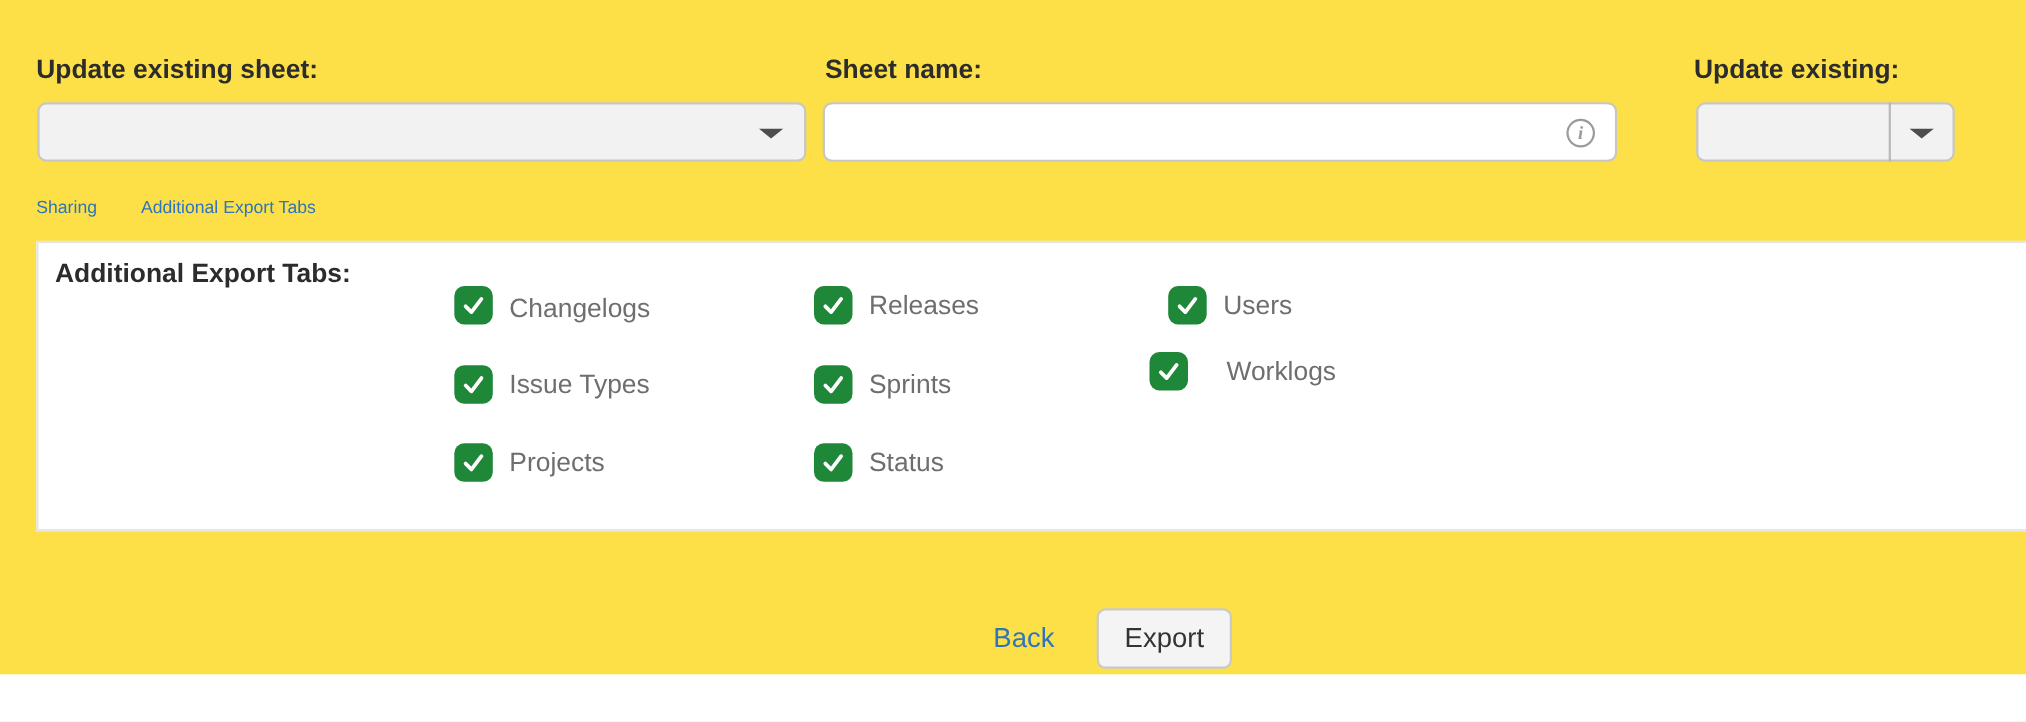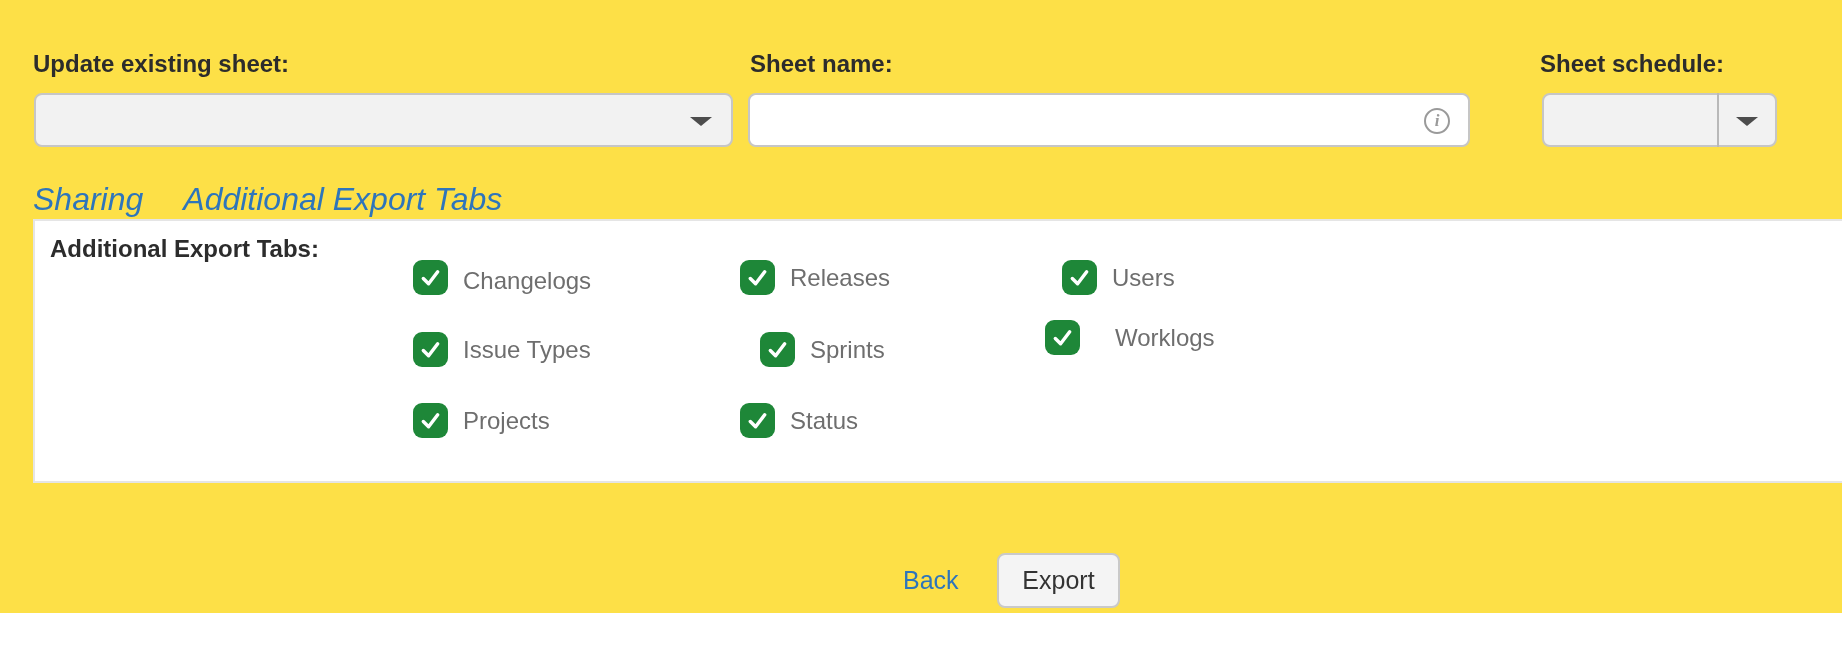--- a/index.html
+++ b/index.html
@@ -46,21 +46,21 @@
 
   .split-divider {
     position:absolute; right:56px; top:-2px; bottom:-2px;
     width:2px; background:#b9b9b9;
   }
 
   .tabs {
     position:absolute; left:33px; top:181px;
     display:flex; gap:40px;
   }
-  .tab-link { font-size:32px; color:#2e75bb; cursor:pointer; white-space:nowrap;font-style:italic; }
+  .tab-link { font-size:16px; color:#2e75bb; cursor:pointer; white-space:nowrap; }
 
   .panel {
     position:absolute; left:33px; top:219px;
     width:1815px; height:264px;
     border:2px solid #e5e5e5; background:#fff;
   }
   .panel-label {
     position:absolute; left:50px; top:235px;
     font-size:24px; font-weight:bold; color:#2c2c2c;
   }
@@ -97,21 +97,21 @@
     <span class="select-value"></span>
     <span class="caret" style="right:19px; top:22px;"></span>
   </div>
 
   <div class="field-label" style="left:750px;">Sheet name:</div>
   <div class="control input-wrap" style="left:748px; width:722px;">
     <input class="text-input" type="text" placeholder="" style="">
     <span class="info-icon">i</span>
   </div>
 
-  <div class="field-label" style="left:1540px;">Sheet schedule:</div>
+  <div class="field-label" style="left:1540px;">Update existing:</div>
   <div class="control select-box" style="left:1542px; width:235px;">
     <span class="select-value"></span>
     <span class="split-divider"></span>
     <span class="caret" style="right:17px; top:22px;"></span>
   </div>
 
   <div class="tabs">
     <span class="tab-link">Sharing</span>
     <span class="tab-link">Additional Export Tabs</span>
   </div>
@@ -145,21 +145,21 @@
   </div>
 
   <div class="cb" style="left:740px; top:260px;">
     <span class="cb-box">
       <svg width="23" height="23" viewBox="0 0 24 24">
           <path d="M4.5 13l5.5 5.5L19.5 6" stroke="#fff" stroke-width="3.6" fill="none" stroke-linecap="round" stroke-linejoin="round"></path>
         </svg>
     </span>
     <span class="cb-label">Releases</span>
   </div>
-  <div class="cb" style="left:740px; top:332px;margin-left:20px;">
+  <div class="cb" style="left:740px; top:332px;">
     <span class="cb-box">
       <svg width="23" height="23" viewBox="0 0 24 24">
           <path d="M4.5 13l5.5 5.5L19.5 6" stroke="#fff" stroke-width="3.6" fill="none" stroke-linecap="round" stroke-linejoin="round"></path>
         </svg>
     </span>
     <span class="cb-label">Sprints</span>
   </div>
   <div class="cb" style="left:740px; top:403px;">
     <span class="cb-box">
       <svg width="23" height="23" viewBox="0 0 24 24">

